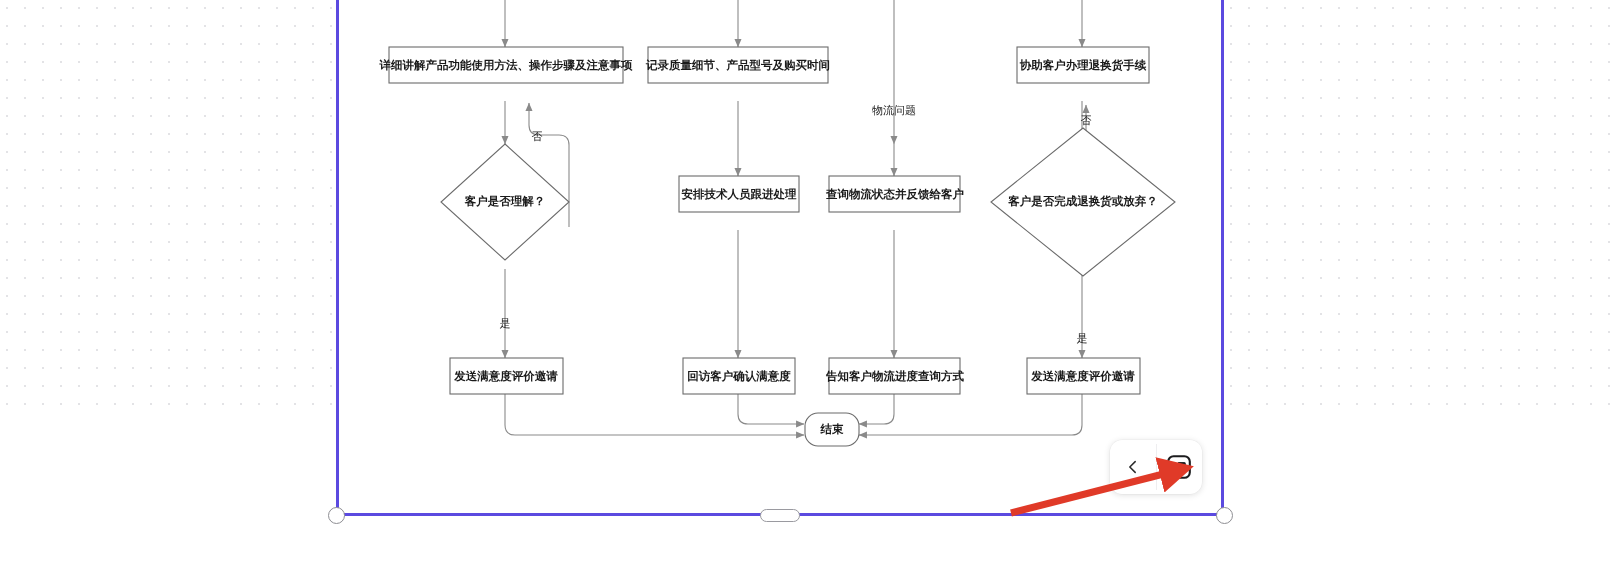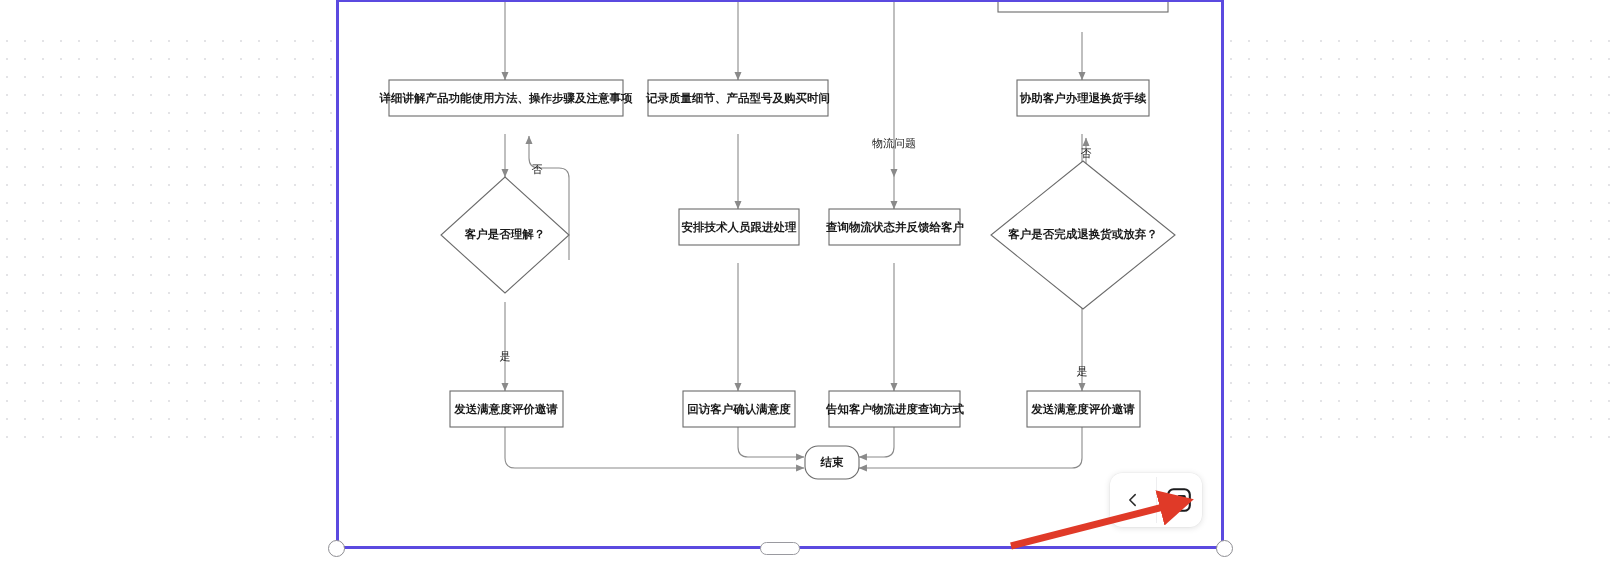--- a/index.html
+++ b/index.html
@@ -9,21 +9,20 @@
     height: 571px;
     overflow: hidden;
     font-family: "Liberation Sans", "DejaVu Sans", sans-serif;
   }
 
   #app {
     position: relative;
     width: 1612px;
     height: 418px;
     background: #701a75;
-    margin-top: 33px;
   }
 
   
   #page-background {
     position: absolute;
     inset: 0;
     background-color: #ffffff;
     background-image:
       radial-gradient(circle at 1px 1px, #e3e3e6 1.3px, rgba(255,255,255,0) 1.4px);
     background-size: 18px 18px;

